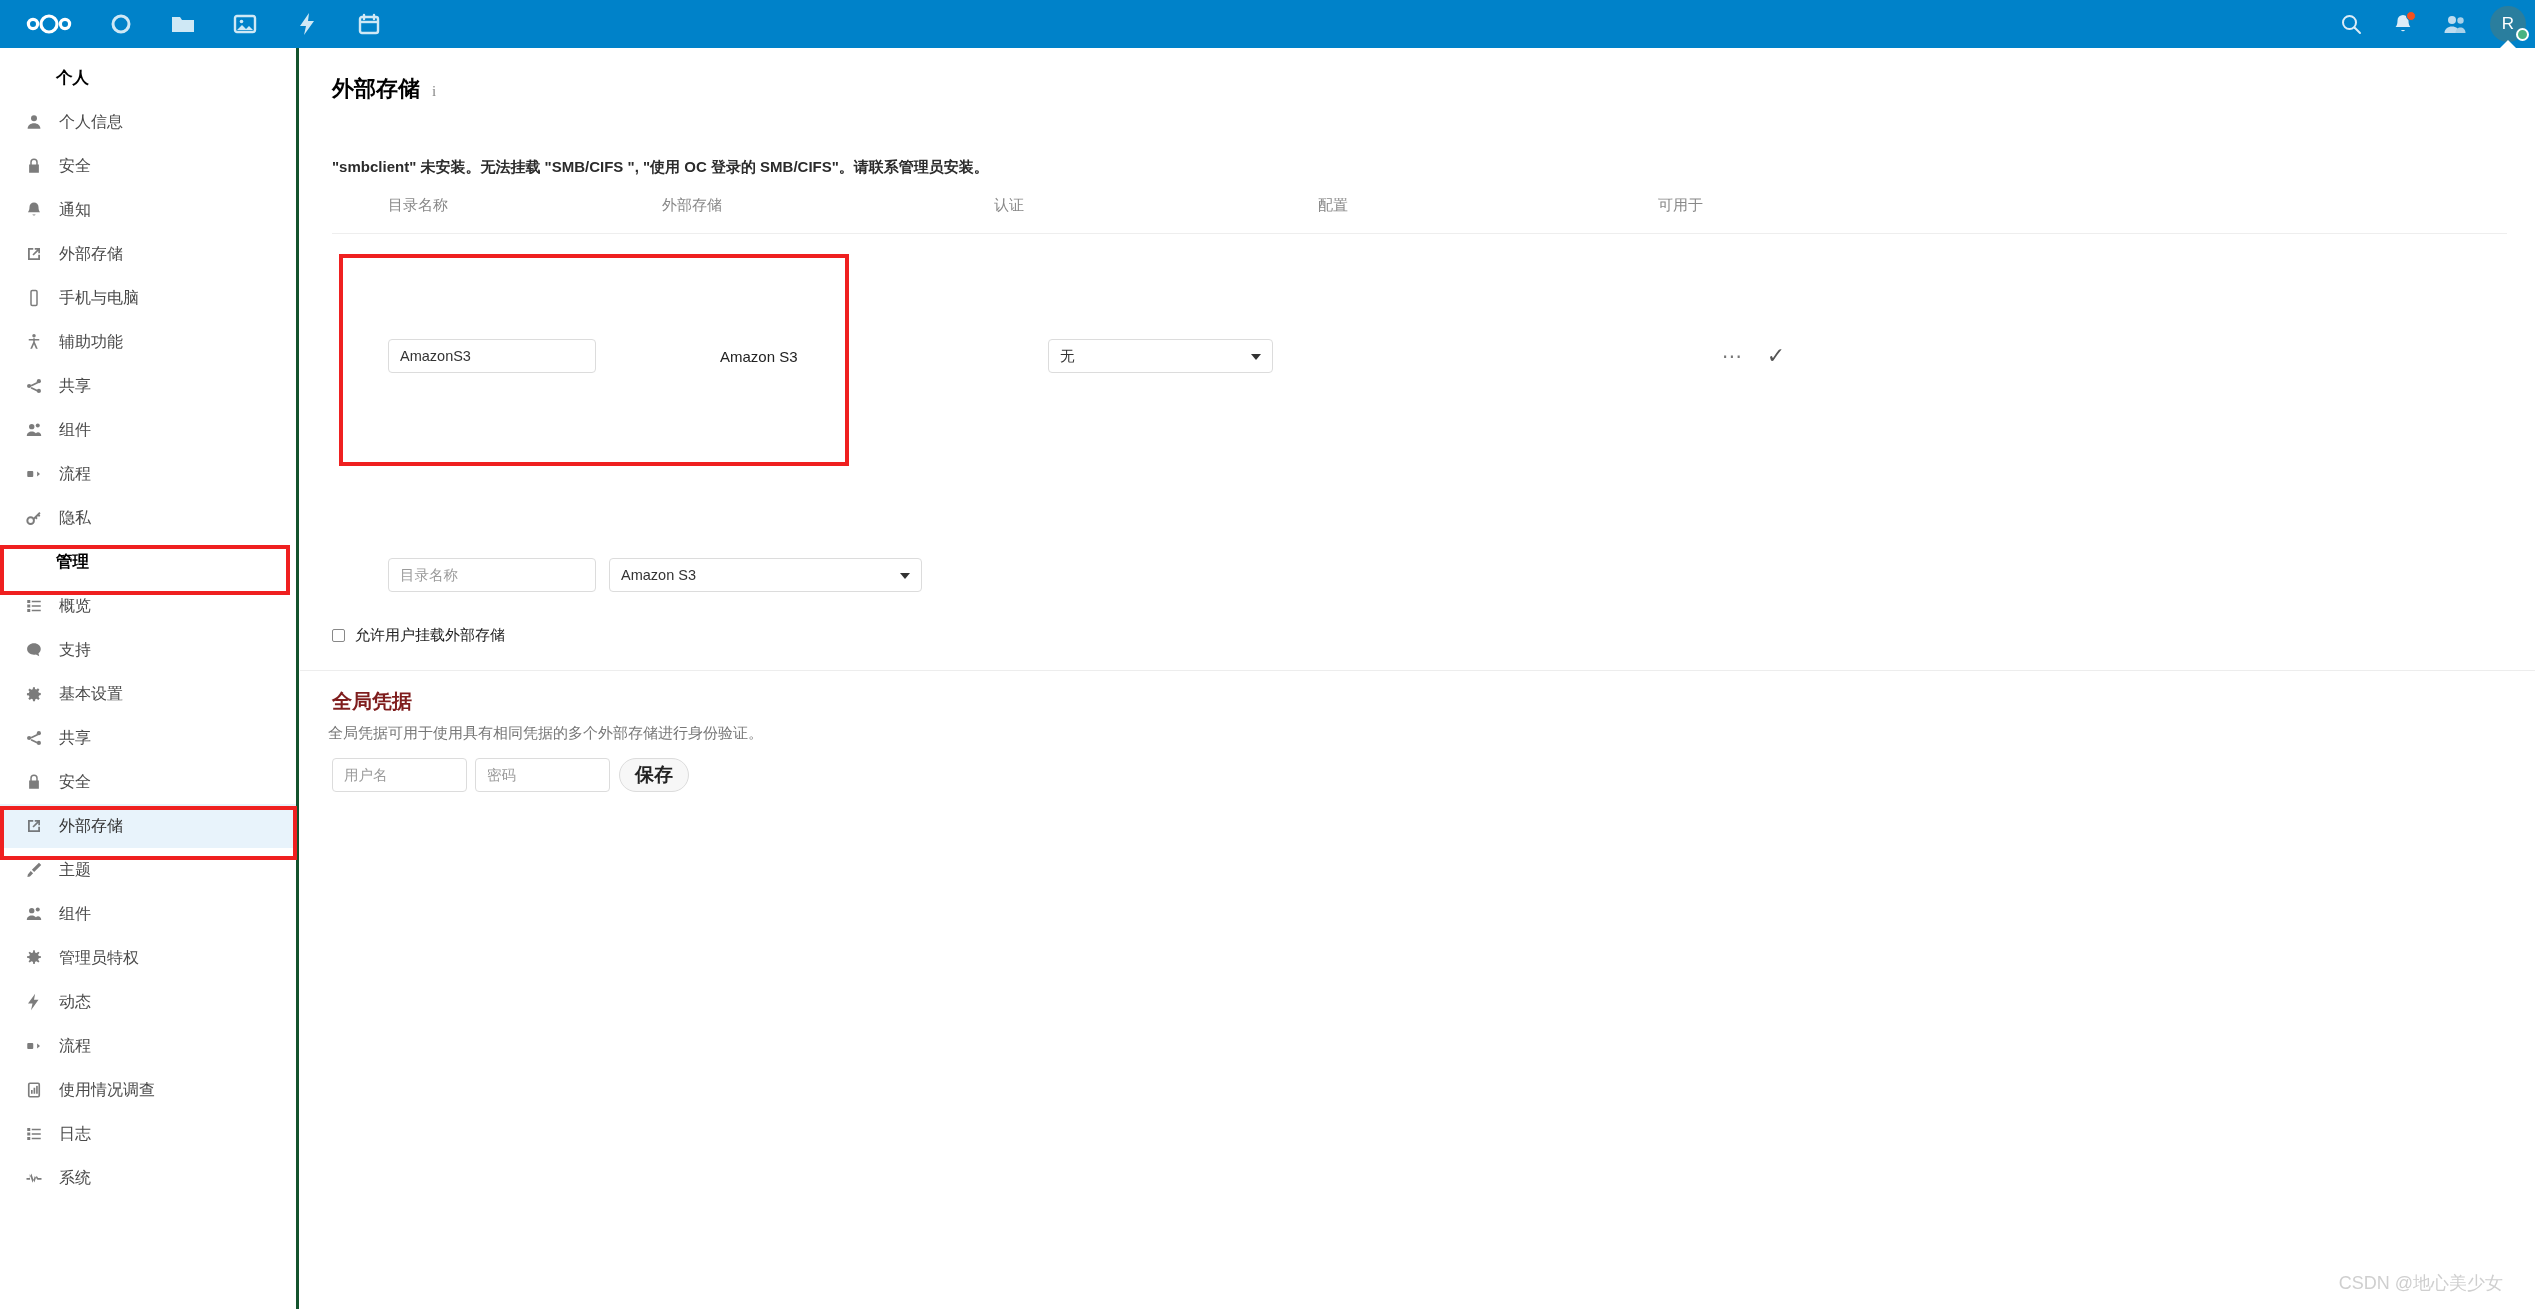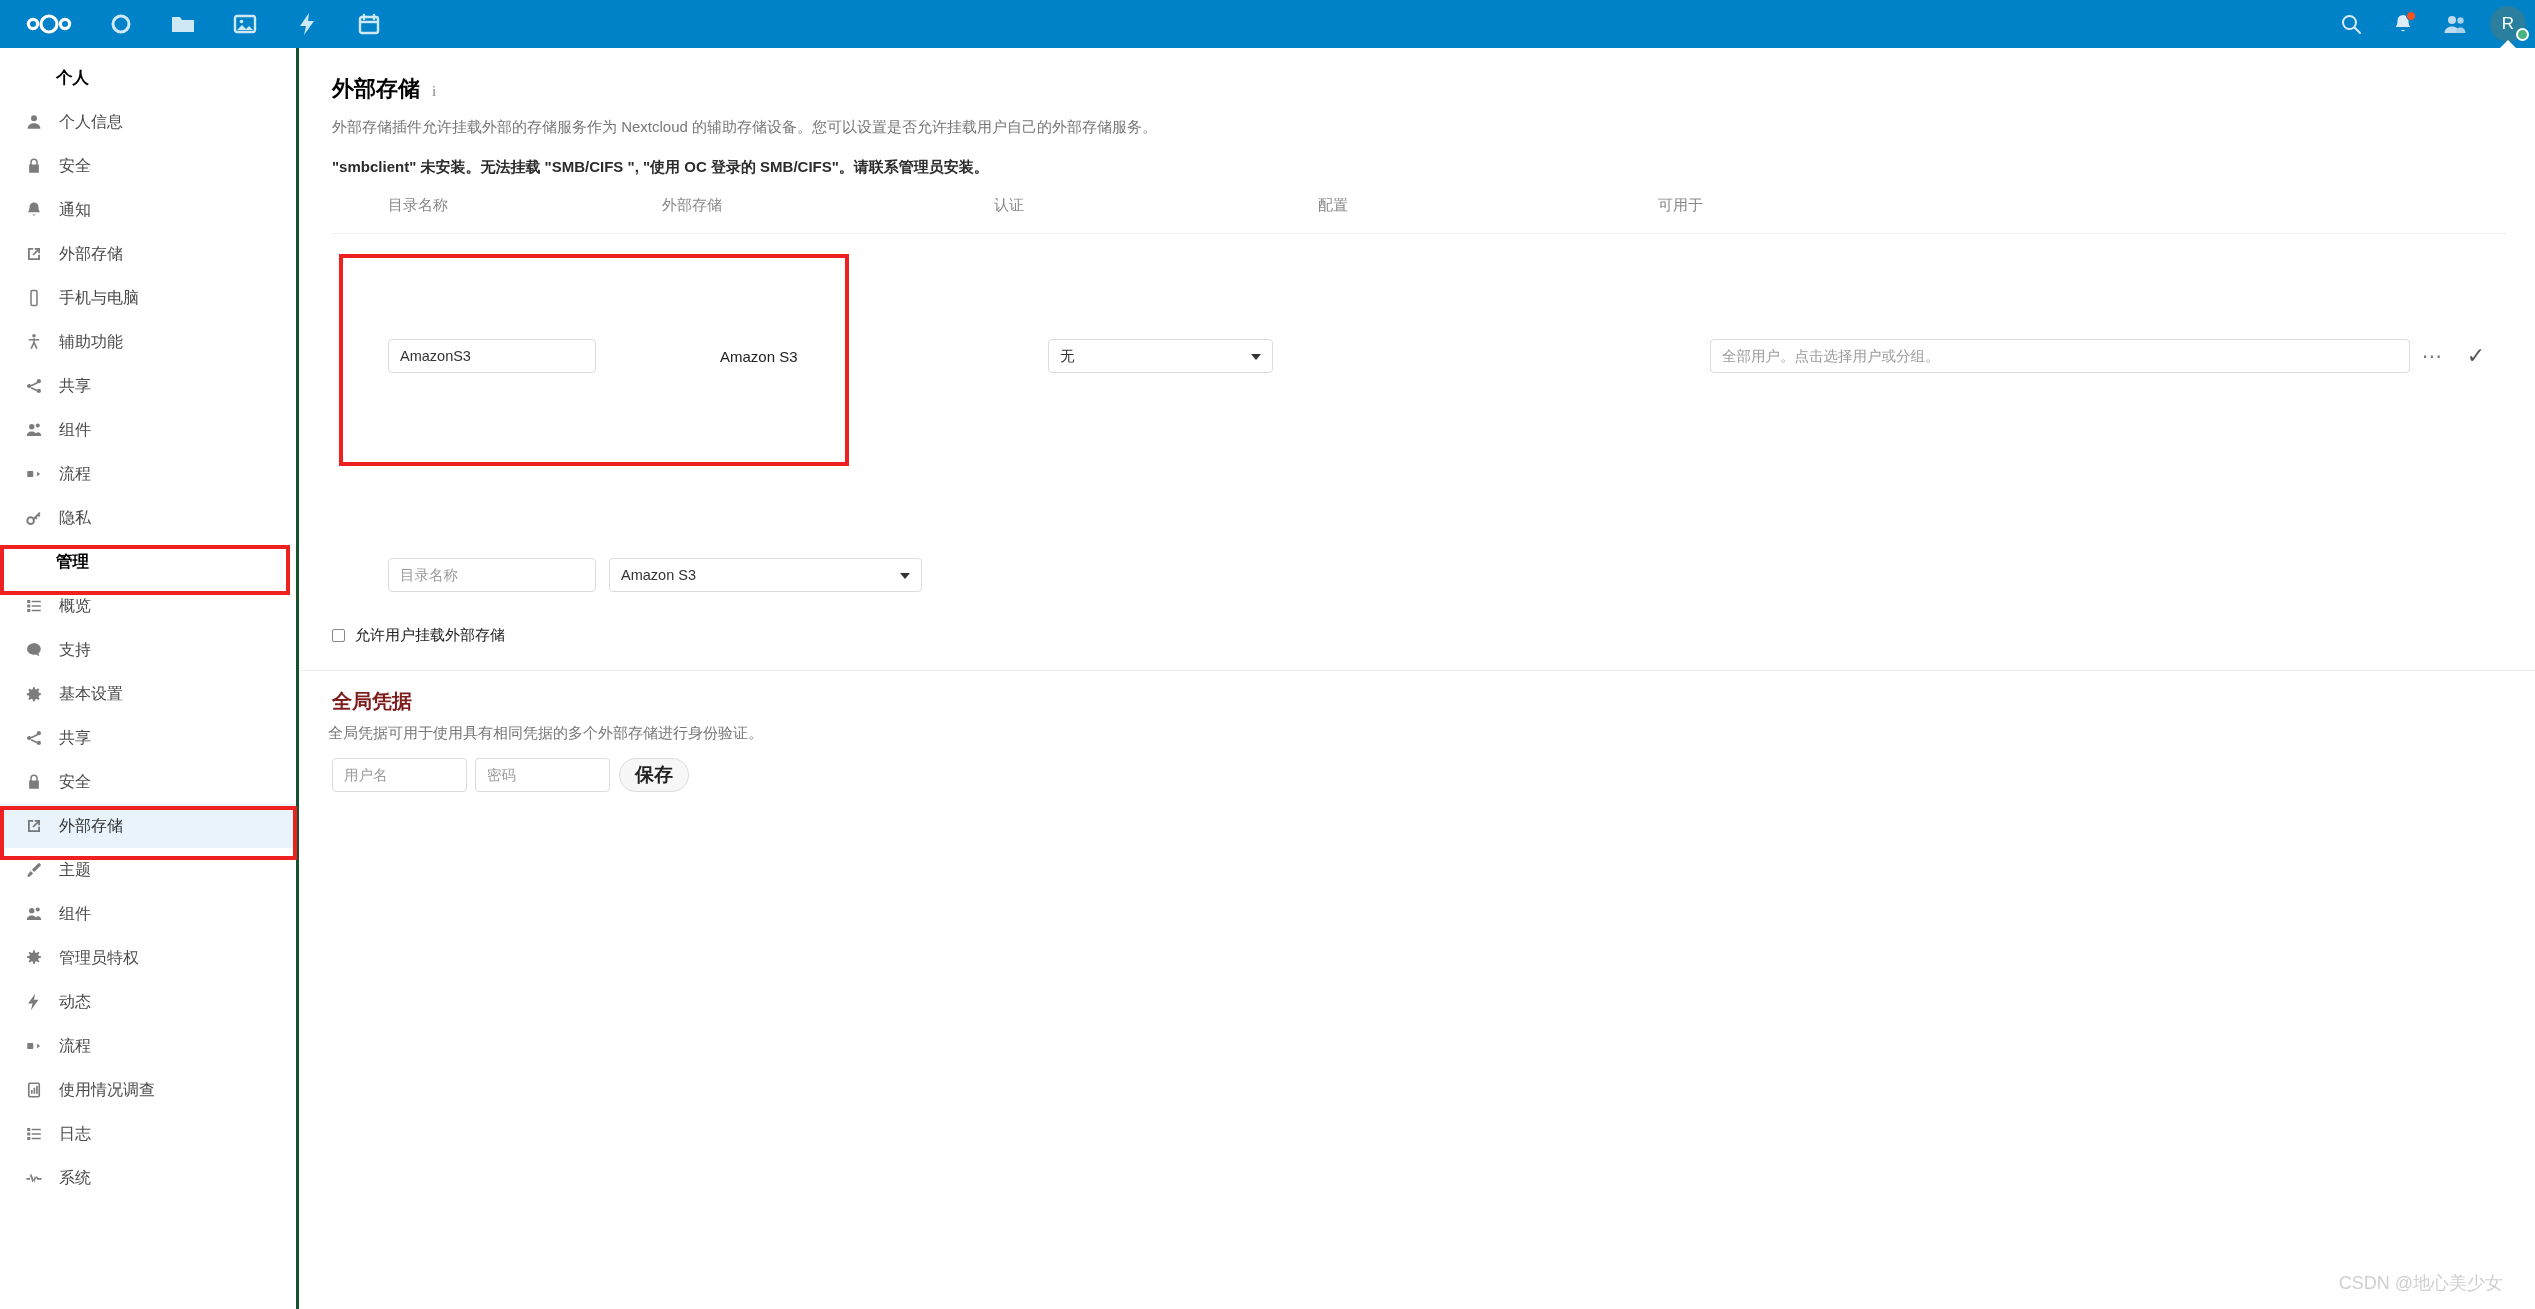--- a/index.html
+++ b/index.html
@@ -544,21 +544,20 @@
 <div class="anno" style="left:0px; top:806px; width:297px; height:54px;"></div>
 <div class="anno" style="left:339px; top:254px; width:510px; height:212px;"></div>
 
 <div class="main">
 
   <div class="page-title">
     <span>外部存储</span>
     <span class="info-icon">i</span>
   </div>
 
-  <div class="desc-line desc-1">外部存储插件允许挂载外部的存储服务作为 Nextcloud 的辅助存储设备。您可以设置是否允许挂载用户自己的外部存储服务。</div>
   <div class="desc-line desc-2">"smbclient" 未安装。无法挂载 "SMB/CIFS ", "使用 OC 登录的 SMB/CIFS"。请联系管理员安装。</div>
 
   <div class="tbl">
     <div class="tbl-head">
       <div class="th th-c1">目录名称</div>
       <div class="th th-c2">外部存储</div>
       <div class="th th-c3">认证</div>
       <div class="th th-c4">配置</div>
       <div class="th th-c5">可用于</div>
     </div>
@@ -573,21 +572,20 @@
 
       <div class="cell-auth">
         <div class="sel">
           <span>无</span>
           <span class="caret"></span>
         </div>
       </div>
 
 
       <div class="cell-avail">
-        <input class="inp inp-avail" type="text" placeholder="全部用户。点击选择用户或分组。" style="">
         <div class="dots-btn">⋯</div>
         <div class="check-btn">✓</div>
       </div>
     </div>
   </div>
 
   <div class="newrow">
     <input class="inp inp-dir" type="text" placeholder="目录名称" style="">
     <div class="sel">
       <span>Amazon S3</span>

